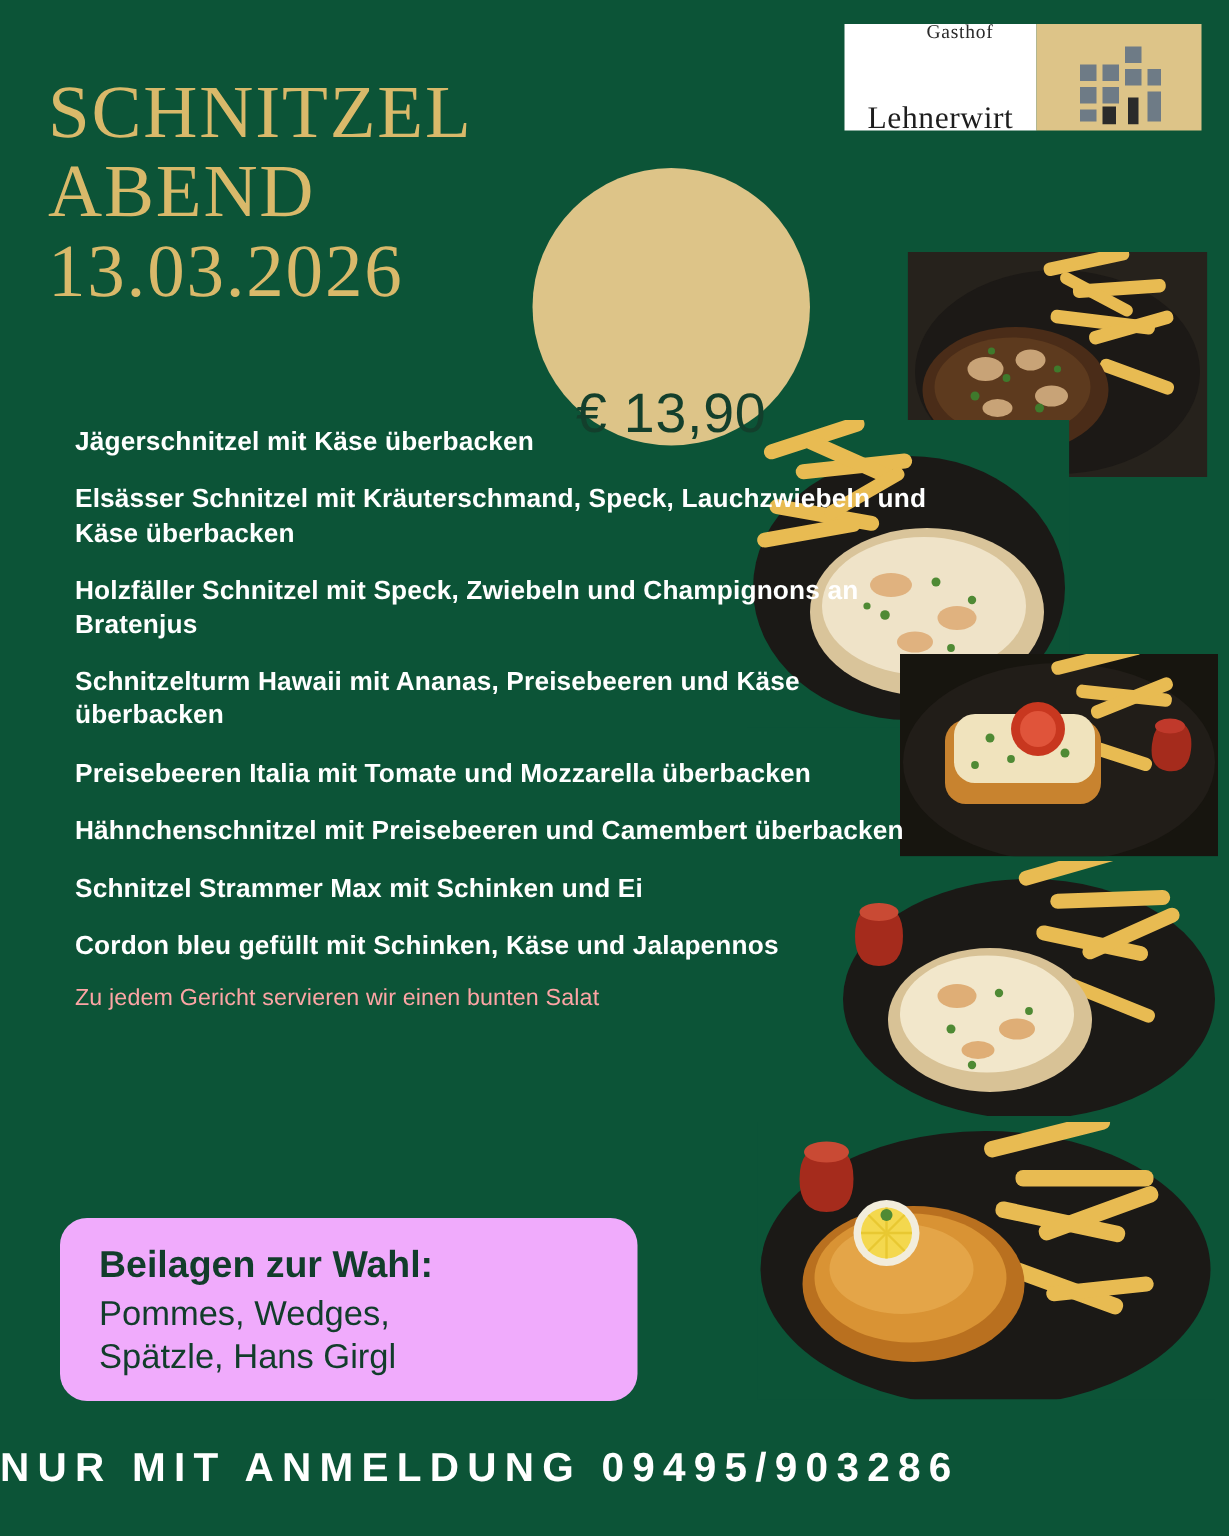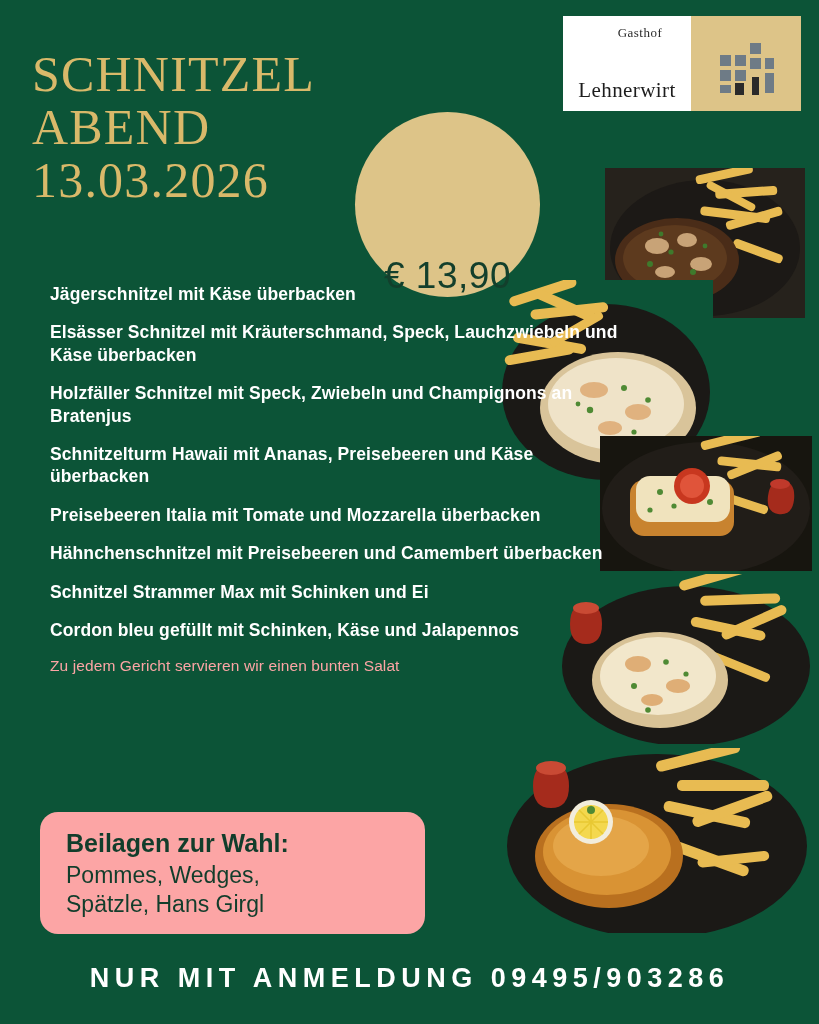--- a/index.html
+++ b/index.html
@@ -54,21 +54,21 @@
     font-weight: 400;
     letter-spacing: 0.5px;
   }
 
   
   .logo {
     position: absolute;
     right: 18px;
     top: 16px;
     width: 238px;
-    height: 95px;
+    height: 71px;
     display: flex;
     z-index: 7;
     box-shadow: 0 0 0 0 rgba(0,0,0,0);
   }
   .logo-left {
     flex: 0 0 128px;
     background: #ffffff;
     display: flex;
     align-items: center;
     justify-content: center;
@@ -145,21 +145,21 @@
     letter-spacing: 0.1px;
   }
 
   
   .sides-box {
     position: absolute;
     left: 40px;
     top: 812px;
     width: 385px;
     height: 122px;
-    background: #fca5a5;
+    background: #f0abfc;
     border-radius: 18px;
     padding: 16px 26px;
     z-index: 5;
   }
   .sides-title {
     color: #123d2b;
     font-size: 25px;
     font-weight: bold;
     line-height: 1.2;
     margin-bottom: 3px;
@@ -170,21 +170,21 @@
     line-height: 1.28;
     font-weight: normal;
   }
 
   
   .footer {
     position: absolute;
     left: 0;
     right: 0;
     bottom: 30px;
-    text-align: center;
+    text-align: left;
     color: #ffffff;
     font-size: 27px;
     font-weight: bold;
     letter-spacing: 5.5px;
     z-index: 5;
     margin-top: 21px;
   }
 </style>
 </head>
 <body>

